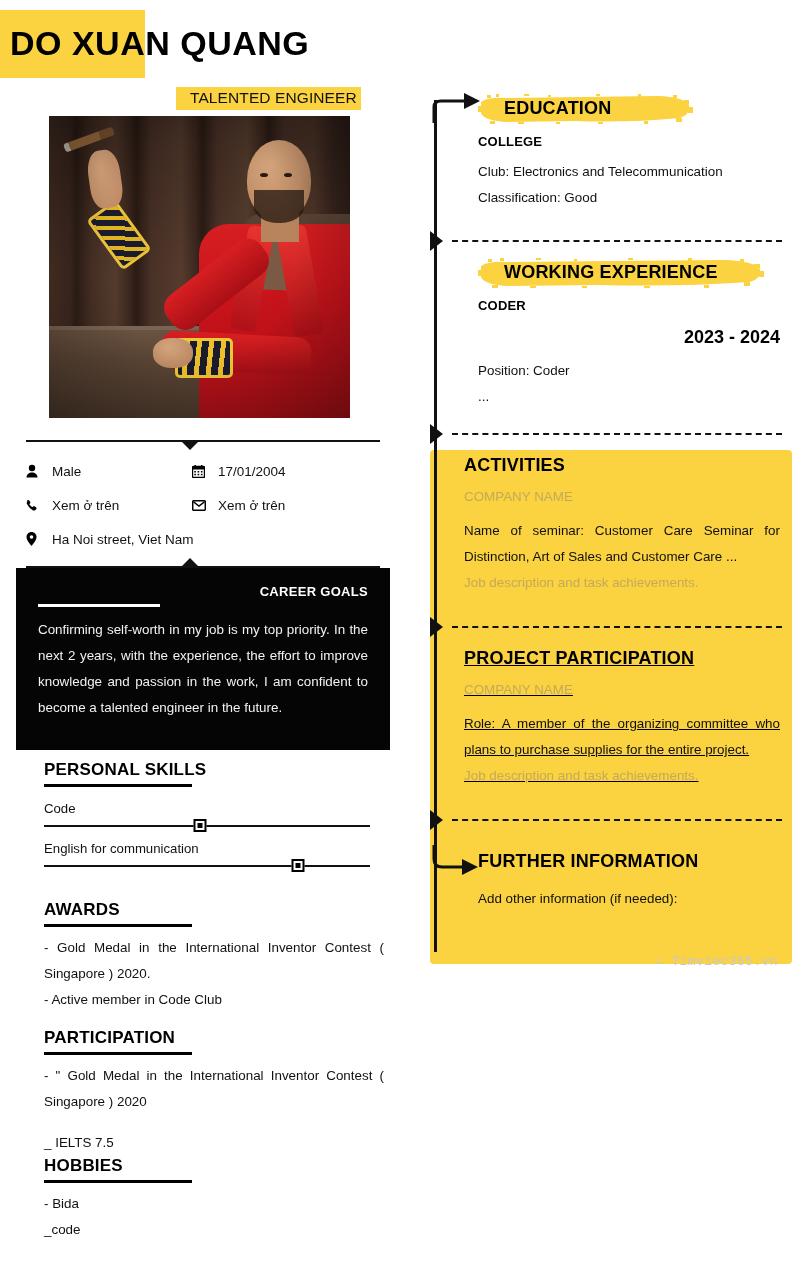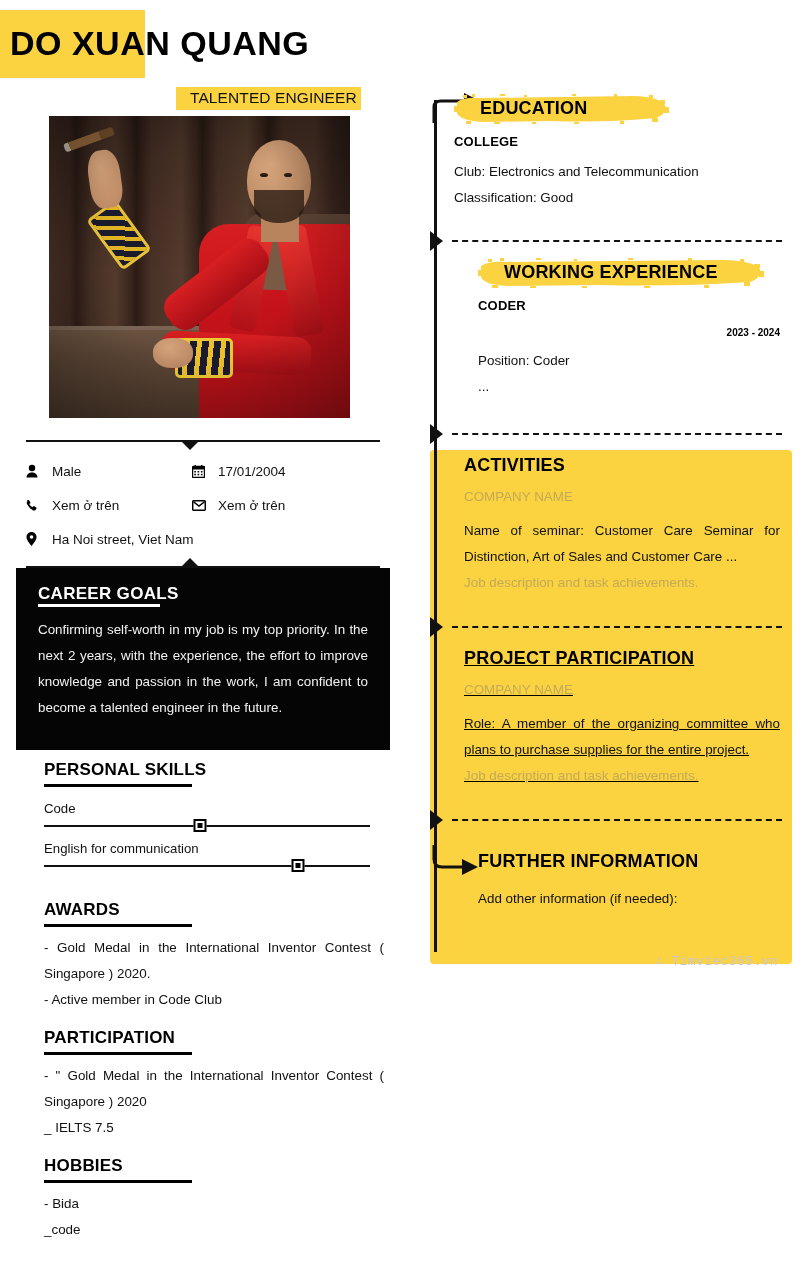--- a/index.html
+++ b/index.html
@@ -243,23 +243,25 @@
   
   .career {
     position: absolute;
     left: 16px; top: 568px;
     width: 374px; height: 182px;
     background: #050505;
     color: #fff;
     padding: 16px 22px 0 22px;
   }
   .career h3 {
-    font-size: 17px;
+    font-size: 13px;
     font-weight: bold;
     letter-spacing: .3px;
+    margin-bottom: 5px;
+    text-align: right;
   }
   .career .uline {
     width: 122px; height: 3px; background: #fff; margin-bottom: 10px;
   }
   .career p {
     font-size: 13.4px;
     line-height: 26px;
     text-align: justify;
     color: #f2f2f2;
   }
@@ -358,21 +360,21 @@
     line-height: 26px;
     color: #111;
   }
   .r-body.just { text-align: justify; }
   .muted-y {
     font-size: 13.4px;
     color: #c3aa5a;
     line-height: 26px;
   }
   .years {
-    font-size: 10px;
+    font-size: 18px;
     font-weight: bold;
     text-align: right;
     color: #000;
   }
   .dash {
     position: absolute;
     height: 0;
     border-top: 2.5px dashed #111;
   }
   .tri-right {
@@ -532,21 +534,21 @@
     <h3>AWARDS</h3>
     <div class="uline" style="width:148px;"></div>
     <div class="body just">- Gold Medal in the International Inventor Contest ( Singapore ) 2020.</div>
     <div class="body" style="padding-top:0;">- Active member in Code Club</div>
   </div>
 
   <div class="lsec" style="top:1028px;">
     <h3>PARTICIPATION</h3>
     <div class="uline" style="width:148px;"></div>
     <div class="body just">- " Gold Medal in the International Inventor Contest ( Singapore ) 2020</div>
-    <div class="body" style="padding-top:0;">_ IELTS 7.5</div>
+    <div class="body" style="padding-top:0;margin-top:15px;">_ IELTS 7.5</div>
   </div>
 
   <div class="lsec" style="top:1156px;">
     <h3>HOBBIES</h3>
     <div class="uline" style="width:148px;"></div>
     <div class="body">- Bida</div>
     <div class="body" style="padding-top:0;">_code</div>
   </div>
 
   <div class="ryellow"></div>
@@ -560,21 +562,21 @@
     </svg>
   </div>
 
   <div class="arrow-elbow" style="top:845px;">
     <svg width="58" height="34" viewBox="0 0 58 34">
       <path d="M4 0 L4 14 Q4 22 12 22 L34 22" fill="none" stroke="#111" stroke-width="3"></path>
       <path d="M32 14 L48 22 L32 30 Z" fill="#111"></path>
     </svg>
   </div>
 
-  <div class="rsec" style="left:406px; top:94px; position:absolute; width:362px;">
+  <div class="rsec" style="left:430px; top:94px; position:absolute; width:362px;">
     <div style="padding-left:48px;">
       <span class="brush">
         <svg class="bg" width="215" height="30" viewBox="0 0 215 30" preserveAspectRatio="none">
           <path d="M3 8 Q10 3 26 4 L180 2 Q206 3 211 11 Q213 20 202 24 Q150 29 96 27 L30 28 Q6 27 3 19 Z" fill="#FBD23F"></path>
           <g fill="#FBD23F">
             <rect x="9" y="1" width="4" height="3"></rect>
               <rect x="18" y="0" width="3" height="3"></rect>
             <rect x="46" y="0" width="5" height="2"></rect>
               <rect x="70" y="1" width="3" height="2"></rect>
             <rect x="118" y="0" width="4" height="2"></rect>

